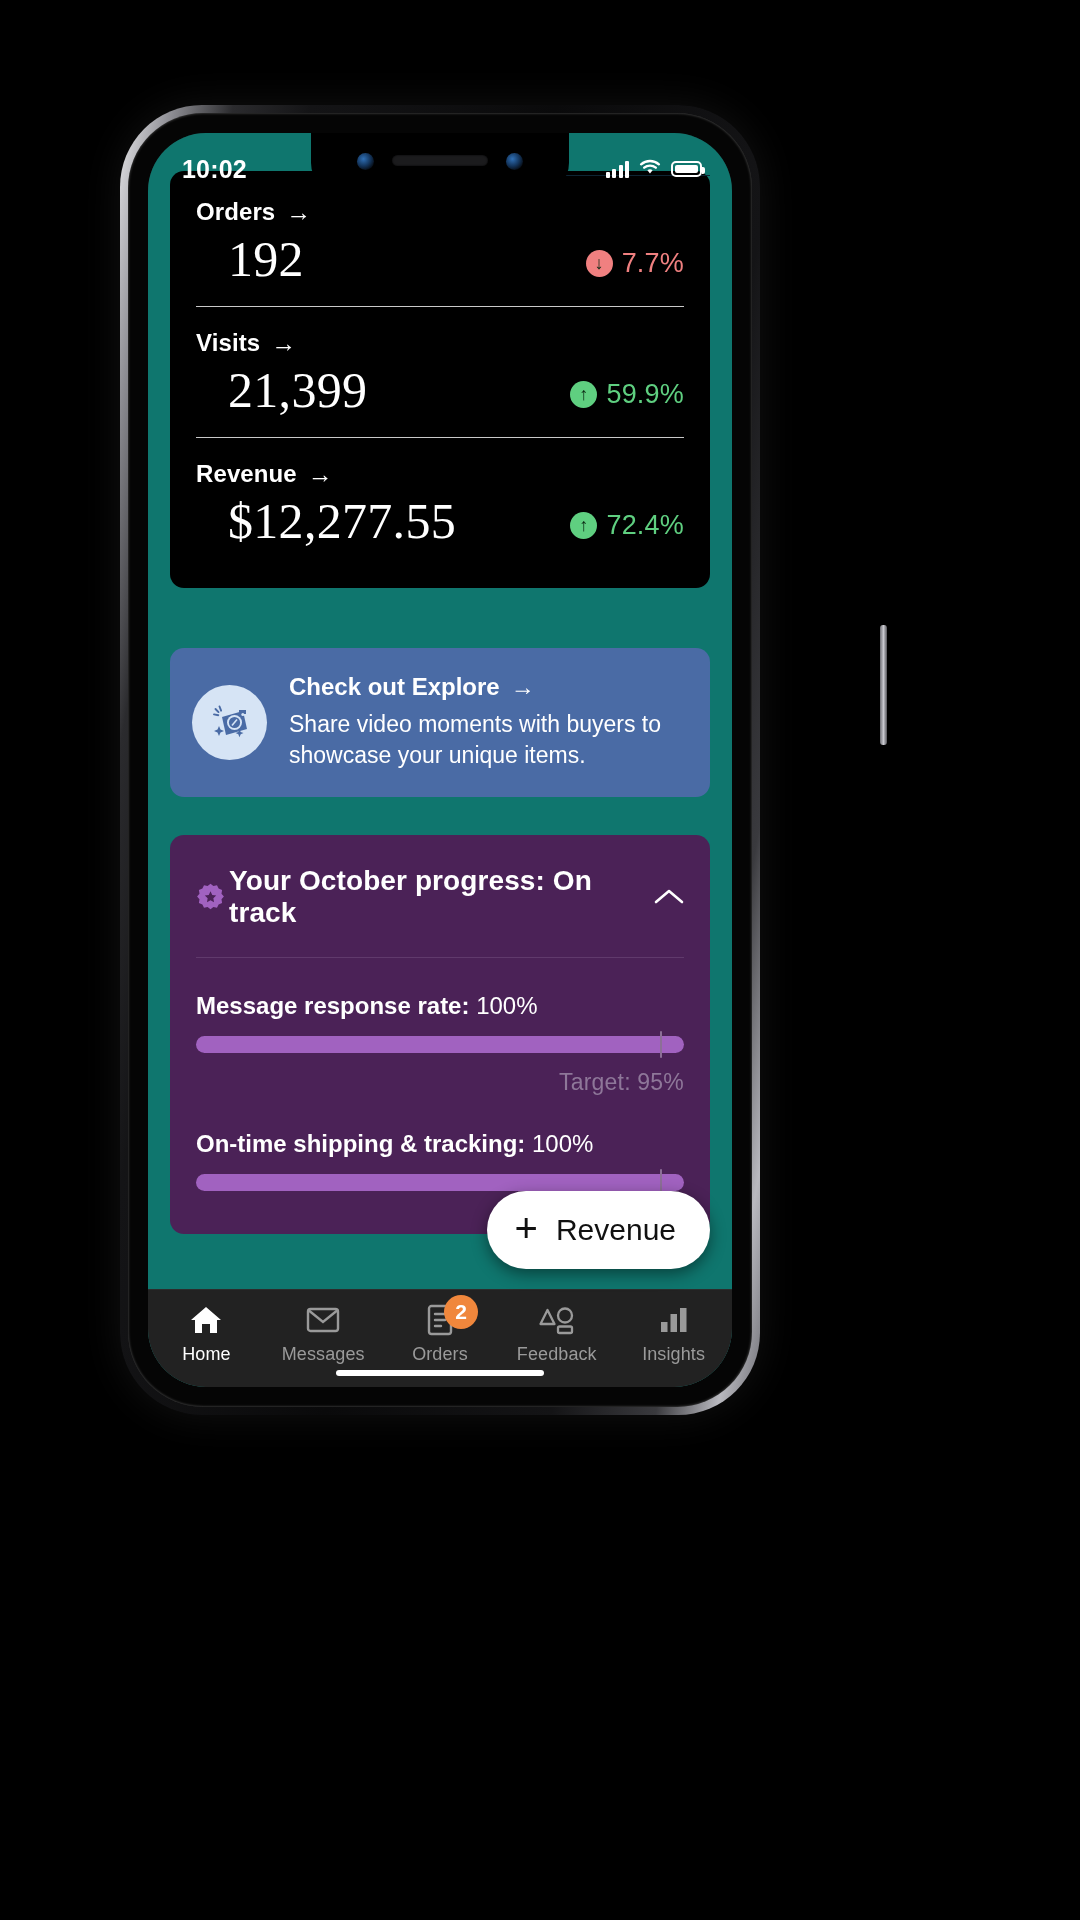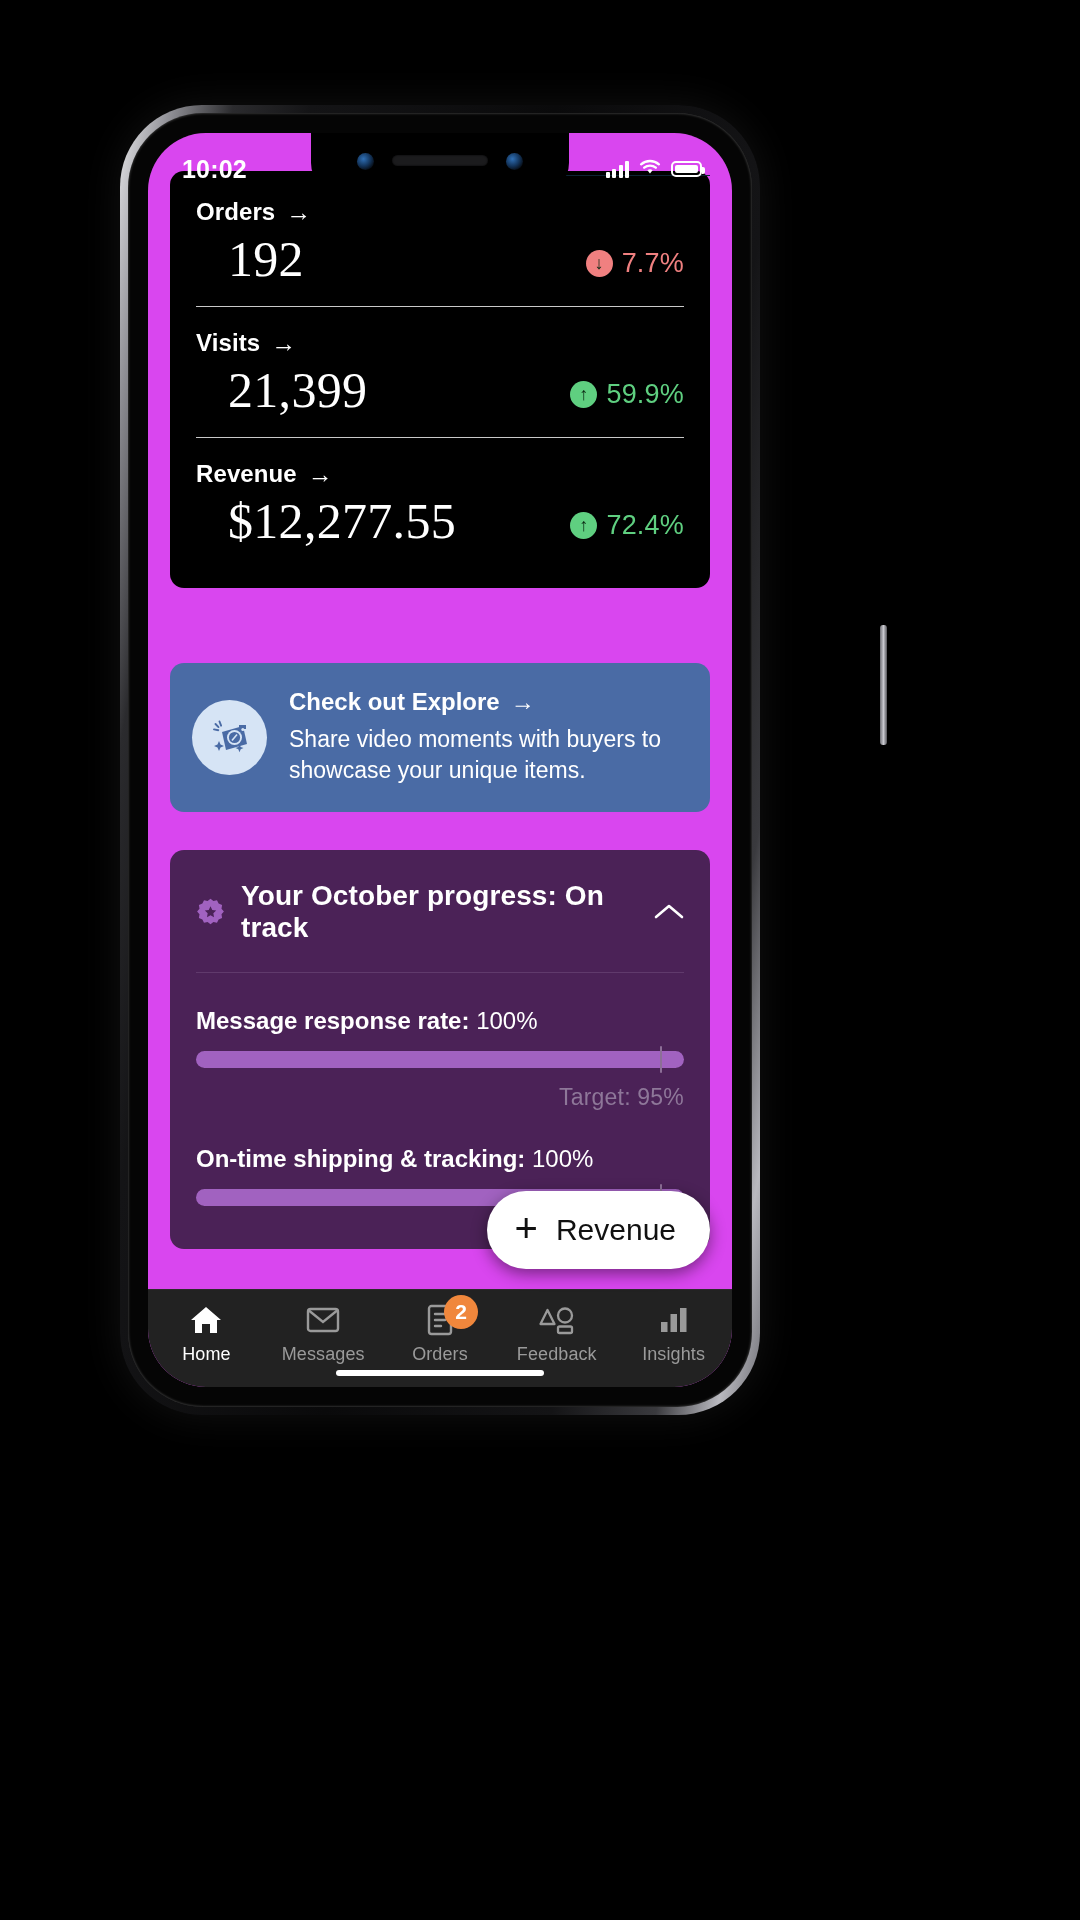--- a/index.html
+++ b/index.html
@@ -64,21 +64,21 @@
   .sig i:nth-child(1){ height:6px; }
   .sig i:nth-child(2){ height:9px; }
   .sig i:nth-child(3){ height:13px; }
   .sig i:nth-child(4){ height:17px; }
   .batt{ width:31px; height:16px; border:2px solid #fff; border-radius:5px; position:relative; }
   .batt::after{ content:""; position:absolute; right:-5px; top:4px; width:3px; height:7px;
     background:#fff; border-radius:0 2px 2px 0; }
   .batt i{ position:absolute; left:2px; top:2px; bottom:2px; right:2px; background:#fff; border-radius:2px; }
 
   
-  .app{ position:absolute; inset:0; background:#d946ef; }
+  .app{ position:absolute; inset:0; background:#0f766e; }
   .scroll{ position:absolute; top:0; left:0; right:0; bottom:98px; overflow:hidden; }
 
   
   .stats-card{
     margin:38px 22px 0 22px; background:#000000; border-radius:14px;
     padding:4px 26px 20px 26px;
   }
   .hairline-top{ height:1px; background:#0d2433; margin:0 -26px 0 140px; }
   .stat-row{ padding:22px 0 18px 0; position:relative; }
   .stat-row + .stat-row{ border-top:1.5px solid #c9c9c9; }
@@ -100,21 +100,21 @@
     align-items:center; justify-content:center; font-size:18px; font-weight:700;
     color:#0c2a14;
   }
   .delta-up .delta-dot{ background:#5fcf80; }
   .delta-down .delta-dot{ background:#f08080; }
   .delta-up{ color:#5fcf80; }
   .delta-down{ color:#f08080; }
 
   
   .explore{
-    margin:75px 22px 0 22px; background:#4a6ba5; border-radius:14px;
+    margin:60px 22px 0 22px; background:#4a6ba5; border-radius:14px;
     padding:25px 22px 26px 22px; display:flex; align-items:center; gap:22px;
   }
   .explore-icon{
     flex:0 0 auto; width:75px; height:75px; border-radius:50%; background:#d6e4f5;
     display:flex; align-items:center; justify-content:center;
   }
   .explore-title{
     font-size:24px; font-weight:700; color:#fff; display:flex; align-items:center; gap:11px;
     margin-bottom:8px;
   }
@@ -124,21 +124,21 @@
   .section-head{
     margin:48px 0 0 26px; font-size:28px; font-weight:700; color:#fff; letter-spacing:.2px;
   }
 
   
   .ss-card{
     margin:38px 22px 0 22px; background:#4b2257; border-radius:14px;
     padding:0 26px 0 26px;
   }
   .ss-head{
-    display:flex; align-items:center; gap:16px; padding:30px 0 28px 0;
+    display:flex; align-items:center; gap:4px; padding:30px 0 28px 0;
     border-bottom:1.5px solid #603a6c;
   }
   .ss-badge-icon{ flex:0 0 auto; width:29px; height:29px; }
   .ss-title{ flex:1; font-size:28px; font-weight:700; color:#fff; letter-spacing:.1px; }
   .chev{ flex:0 0 auto; width:30px; height:18px; }
 
   .metric{ padding-top:34px; }
   .metric-label{ font-size:24px; color:#fff; font-weight:400; }
   .metric-label b{ font-weight:700; }
   .bar{

